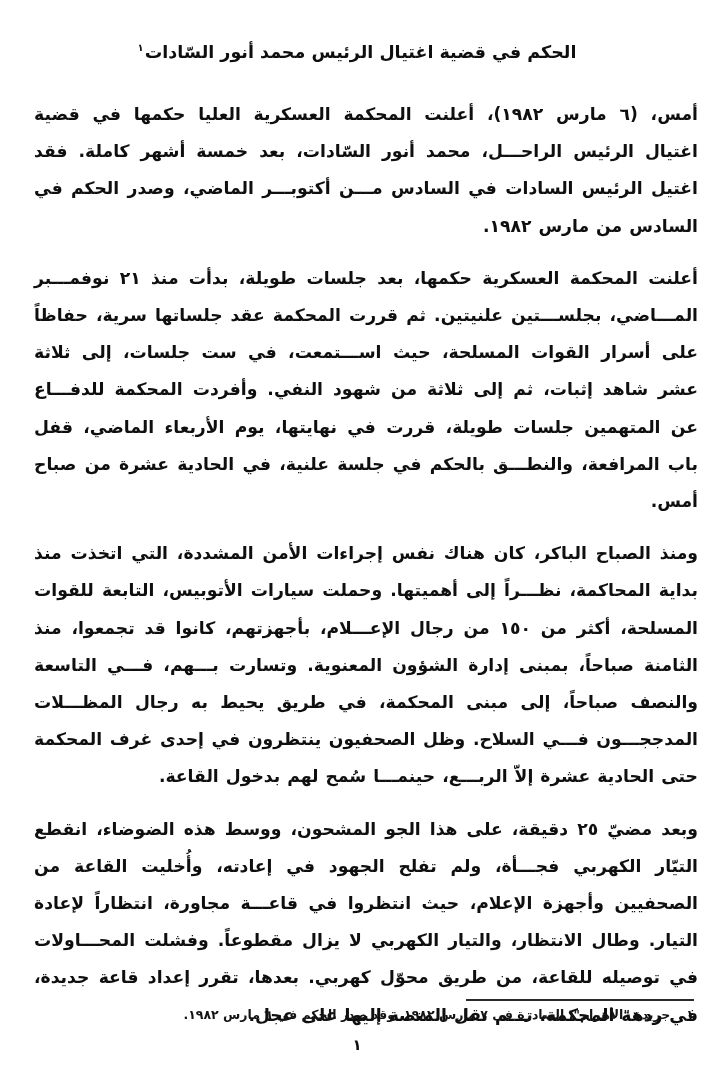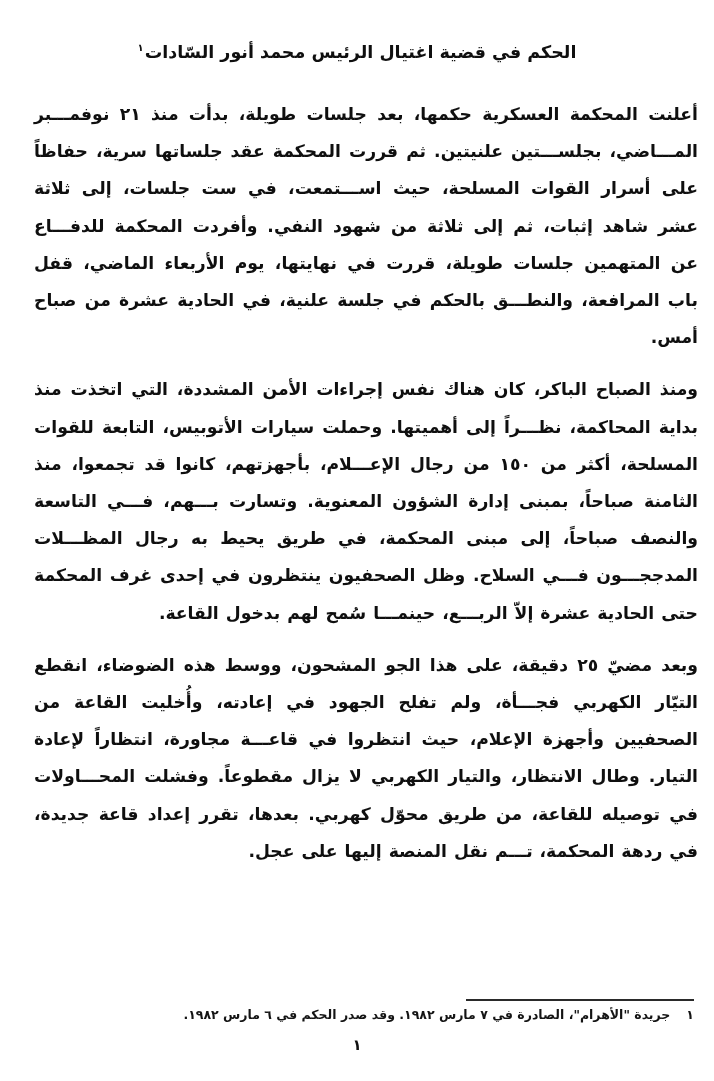--- a/index.html
+++ b/index.html
@@ -85,20 +85,21 @@
   }
 </style>
 </head>
 <body>
 
 <div class="page">
 
   <h1 class="title"><span>الحكم في قضية اغتيال الرئيس محمد أنور السّادات</span><sup class="fn-marker">١</sup></h1>
 
   <div class="body-text">
+    <p class="para">أمس، (٦ مارس ١٩٨٢)، أعلنت المحكمة العسكرية العليا حكمها في قضية اغتيال الرئيس الراحـــل، محمد أنور السّادات، بعد خمسة أشهر كاملة. فقد اغتيل الرئيس السادات في السادس مـــن أكتوبـــر الماضي، وصدر الحكم في السادس من مارس ١٩٨٢.</p>
     <p class="para">أعلنت المحكمة العسكرية حكمها، بعد جلسات طويلة، بدأت منذ ٢١ نوفمـــبر المـــاضي، بجلســـتين علنيتين. ثم قررت المحكمة عقد جلساتها سرية، حفاظاً على أسرار القوات المسلحة، حيث اســـتمعت، في ست جلسات، إلى ثلاثة عشر شاهد إثبات، ثم إلى ثلاثة من شهود النفي. وأفردت المحكمة للدفـــاع عن المتهمين جلسات طويلة، قررت في نهايتها، يوم الأربعاء الماضي، قفل باب المرافعة، والنطـــق بالحكم في جلسة علنية، في الحادية عشرة من صباح أمس.</p>
     <p class="para">ومنذ الصباح الباكر، كان هناك نفس إجراءات الأمن المشددة، التي اتخذت منذ بداية المحاكمة، نظـــراً إلى أهميتها. وحملت سيارات الأتوبيس، التابعة للقوات المسلحة، أكثر من ١٥٠ من رجال الإعـــلام، بأجهزتهم، كانوا قد تجمعوا، منذ الثامنة صباحاً، بمبنى إدارة الشؤون المعنوية. وتسارت بـــهم، فـــي التاسعة والنصف صباحاً، إلى مبنى المحكمة، في طريق يحيط به رجال المظـــلات المدججـــون فـــي السلاح. وظل الصحفيون ينتظرون في إحدى غرف المحكمة حتى الحادية عشرة إلاّ الربـــع، حينمـــا سُمح لهم بدخول القاعة.</p>
     <p class="para">وبعد مضيّ ٢٥ دقيقة، على هذا الجو المشحون، ووسط هذه الضوضاء، انقطع التيّار الكهربي فجـــأة، ولم تفلح الجهود في إعادته، وأُخليت القاعة من الصحفيين وأجهزة الإعلام، حيث انتظروا في قاعـــة مجاورة، انتظاراً لإعادة التيار. وطال الانتظار، والتيار الكهربي لا يزال مقطوعاً. وفشلت المحـــاولات في توصيله للقاعة، من طريق محوّل كهربي. بعدها، تقرر إعداد قاعة جديدة، في ردهة المحكمة، تـــم نقل المنصة إليها على عجل.</p>
   </div>
 
   <div class="footnote-sep"></div>
 
   <div class="footnote">
     <span class="fn-num">١</span><span>جريدة "الأهرام"، الصادرة في ٧ مارس ١٩٨٢. وقد صدر الحكم في ٦ مارس ١٩٨٢.</span>
   </div>

